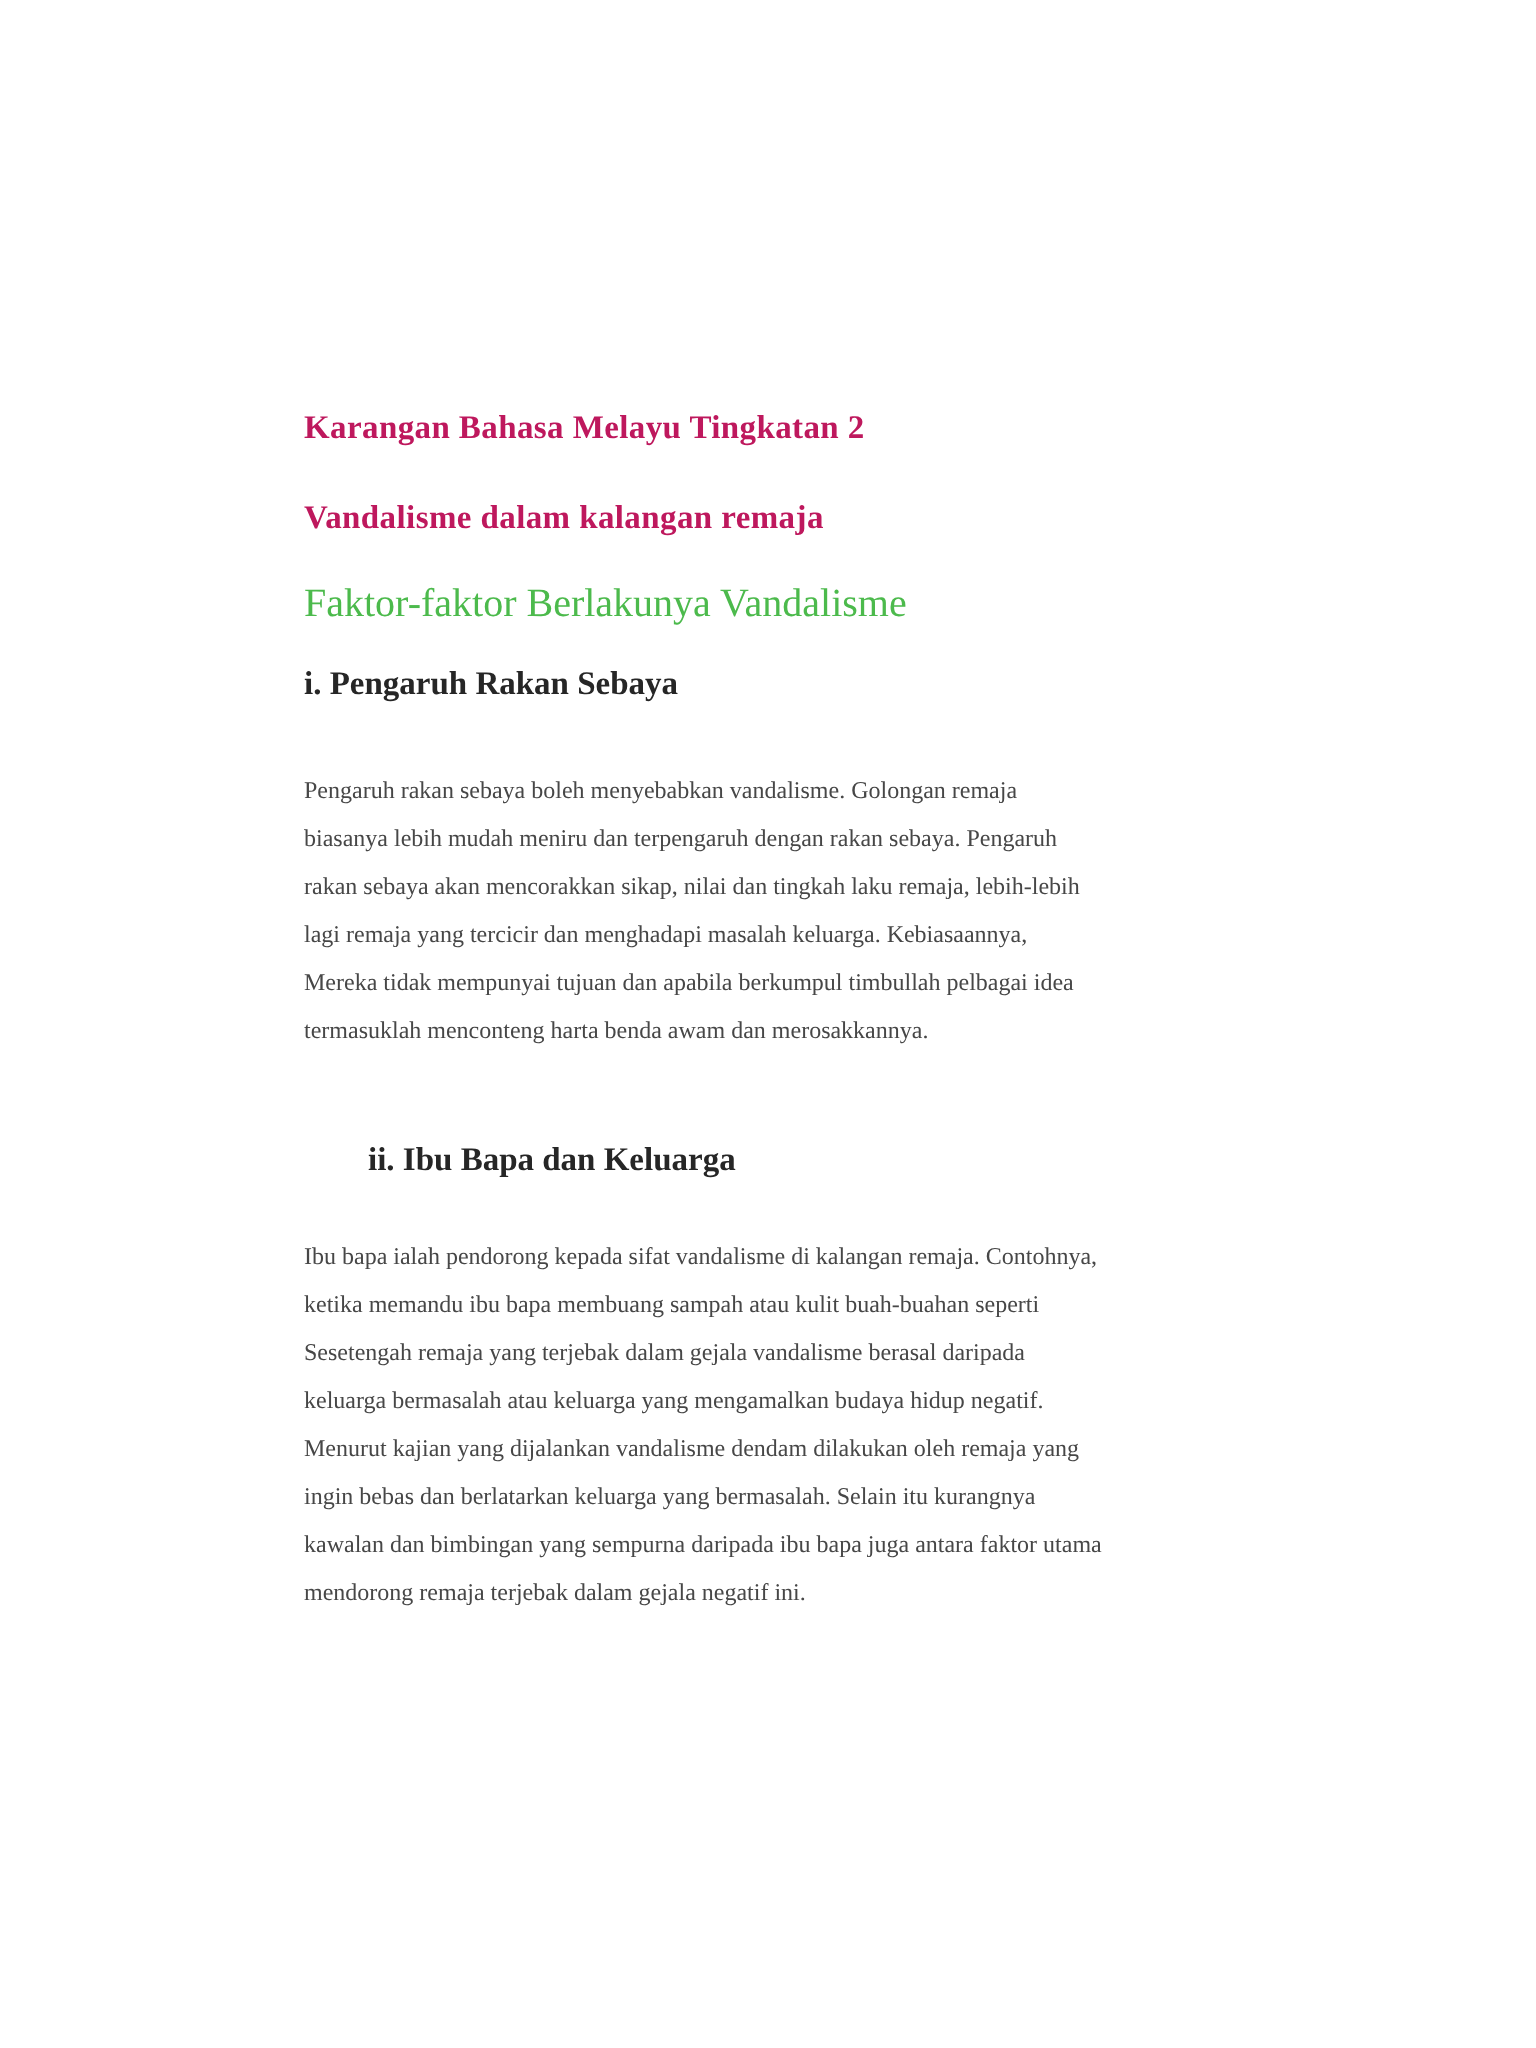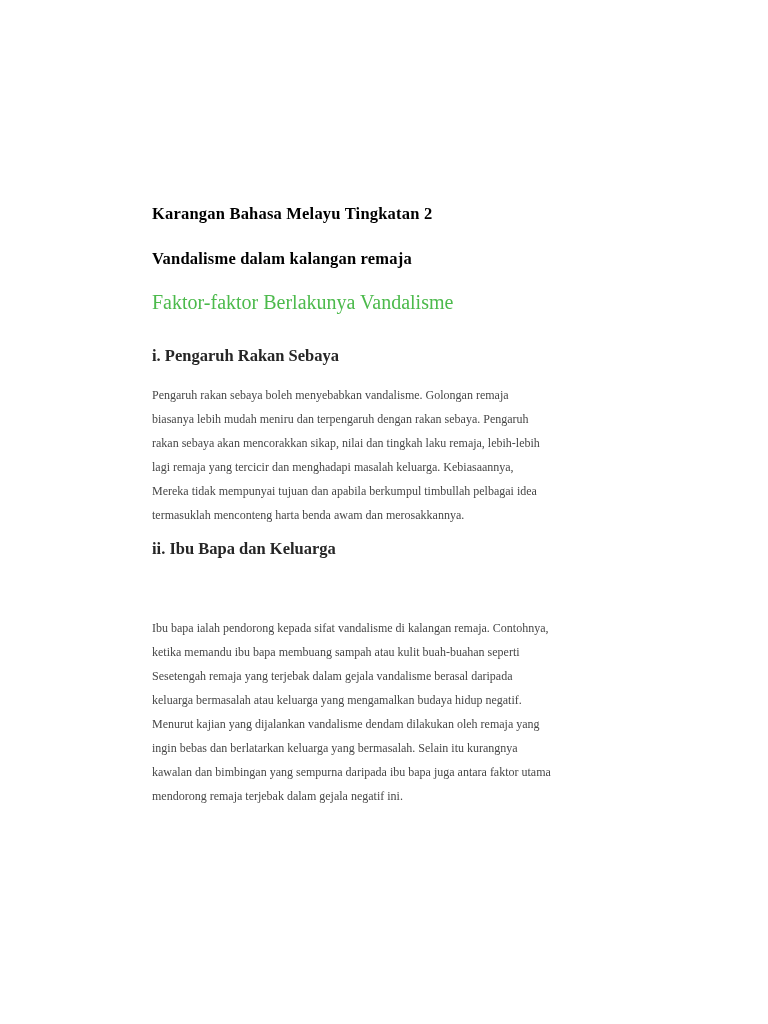--- a/index.html
+++ b/index.html
@@ -16,21 +16,21 @@
     font-family: "Liberation Serif", "DejaVu Serif", serif;
   }
   .doc-block {
     position: absolute;
     left: 152px;
     width: 510px;
   }
   .title-red {
     font-size: 16.5px;
     font-weight: bold;
-    color: #000000;
+    color: #be185d;
     letter-spacing: 0.2px;
     line-height: 20px;
   }
   .subheading-green {
     font-size: 20px;
     font-weight: normal;
     color: #4cba4c;
     line-height: 20px;
   }
   .section-heading {
@@ -54,32 +54,32 @@
 <body>
 
 <div class="page">
 
   <div class="doc-block title-red" style="top: 204px;">Karangan Bahasa Melayu Tingkatan 2</div>
 
   <div class="doc-block title-red" style="top: 249px;">Vandalisme dalam kalangan remaja</div>
 
   <div class="doc-block subheading-green" style="top: 292px;">Faktor-faktor Berlakunya Vandalisme</div>
 
-  <div class="doc-block section-heading" style="top: 346px;">i. Pengaruh Rakan Sebaya</div>
+  <div class="doc-block section-heading" style="top: 332px;">i. Pengaruh Rakan Sebaya</div>
 
   <div class="doc-block body-par" style="top: 383px;">
       <div class="line">Pengaruh rakan sebaya boleh menyebabkan vandalisme. Golongan remaja</div>
       <div class="line">biasanya lebih mudah meniru dan terpengaruh dengan rakan sebaya. Pengaruh</div>
       <div class="line">rakan sebaya akan mencorakkan sikap, nilai dan tingkah laku remaja, lebih-lebih</div>
       <div class="line">lagi remaja yang tercicir dan menghadapi masalah keluarga. Kebiasaannya,</div>
       <div class="line">Mereka tidak mempunyai tujuan dan apabila berkumpul timbullah pelbagai idea</div>
       <div class="line">termasuklah menconteng harta benda awam dan merosakkannya.</div>
     </div>
 
-  <div class="doc-block section-heading" style="top: 539px;">ii. Ibu Bapa dan Keluarga</div>
+  <div class="doc-block section-heading" style="top: 570px; margin-left: 32px;">ii. Ibu Bapa dan Keluarga</div>
 
   <div class="doc-block body-par" style="top: 616px;">
       <div class="line">Ibu bapa ialah pendorong kepada sifat vandalisme di kalangan remaja. Contohnya,</div>
       <div class="line">ketika memandu ibu bapa membuang sampah atau kulit buah-buahan seperti</div>
       <div class="line">Sesetengah remaja yang terjebak dalam gejala vandalisme berasal daripada</div>
       <div class="line">keluarga bermasalah atau keluarga yang mengamalkan budaya hidup negatif.</div>
       <div class="line">Menurut kajian yang dijalankan vandalisme dendam dilakukan oleh remaja yang</div>
       <div class="line">ingin bebas dan berlatarkan keluarga yang bermasalah. Selain itu kurangnya</div>
       <div class="line">kawalan dan bimbingan yang sempurna daripada ibu bapa juga antara faktor utama</div>
       <div class="line">mendorong remaja terjebak dalam gejala negatif ini.</div>

